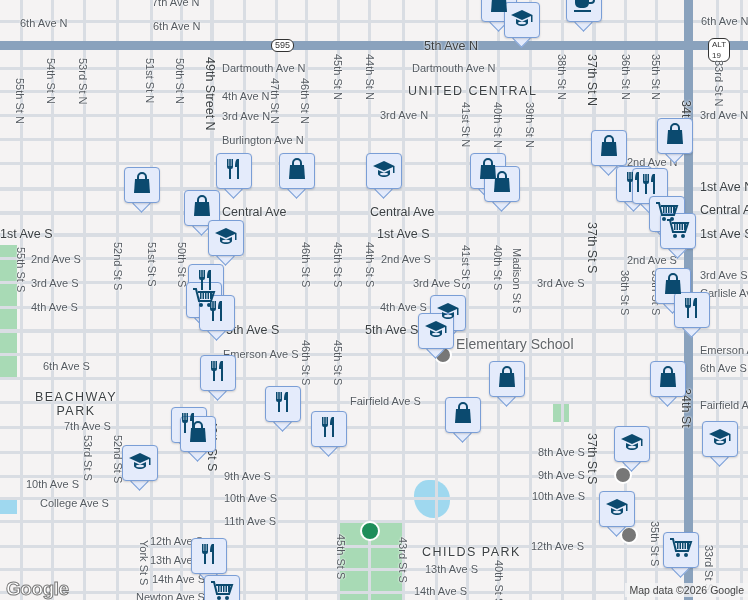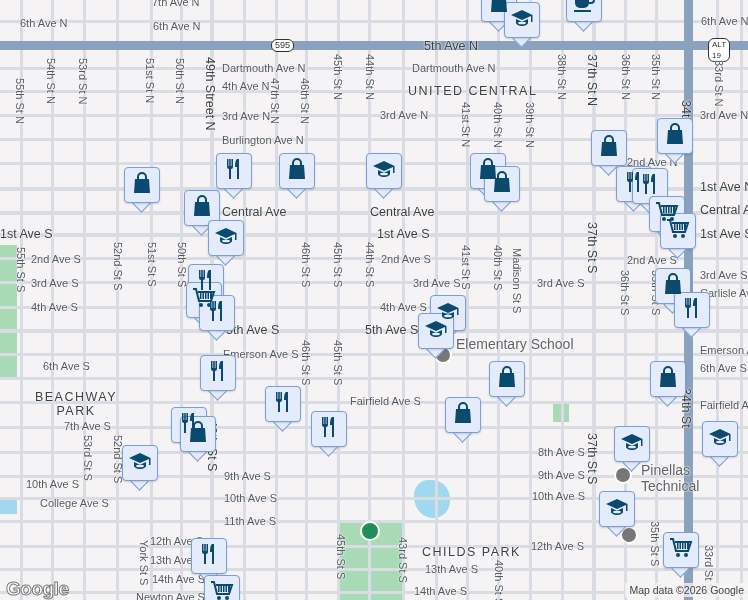--- a/index.html
+++ b/index.html
@@ -97,21 +97,21 @@
   <div class="area" style="left:28px;top:390px;width:96px;">BEACHWAY<br>PARK</div>
   <div class="area" style="left:422px;top:545px;">CHILDS PARK</div>
 
   <div class="lbl" style="left:152px;top:-4px">7th Ave N</div>
   <div class="lbl" style="left:20px;top:17px">6th Ave N</div>
   <div class="lbl" style="left:153px;top:20px">6th Ave N</div>
   <div class="lbl" style="left:701px;top:15px">6th Ave N</div>
   <div class="lbl big" style="left:424px;top:40px">5th Ave N</div>
   <div class="lbl" style="left:222px;top:62px">Dartmouth Ave N</div>
   <div class="lbl" style="left:412px;top:62px">Dartmouth Ave N</div>
-  <div class="lbl" style="left:222px;top:80px">4th Ave N</div>
+  <div class="lbl" style="left:222px;top:90px">4th Ave N</div>
   <div class="lbl" style="left:222px;top:110px">3rd Ave N</div>
   <div class="lbl" style="left:380px;top:109px">3rd Ave N</div>
   <div class="lbl" style="left:700px;top:109px">3rd Ave N</div>
   <div class="lbl" style="left:222px;top:134px">Burlington Ave N</div>
   <div class="lbl" style="left:627px;top:156px">2nd Ave N</div>
   <div class="lbl big" style="left:700px;top:181px">1st Ave N</div>
   <div class="lbl big" style="left:222px;top:206px">Central Ave</div>
   <div class="lbl big" style="left:370px;top:206px">Central Ave</div>
   <div class="lbl big" style="left:700px;top:204px">Central Ave</div>
   <div class="lbl big" style="left:0px;top:228px">1st Ave S</div>
@@ -199,21 +199,20 @@
   <div class="lbl v" style="left:397px;top:537px">43rd St S</div>
   <div class="lbl v" style="left:493px;top:560px">40th St S</div>
 
   <div class="schoolpin" style="left:434px;top:346px;"></div>
   <div class="poi-label" style="left:456px;top:336px;">
     <div>Elementary School</div>
   </div>
   <div class="schoolpin" style="left:614px;top:466px;"></div>
   <div class="schoolpin" style="left:620px;top:526px;"></div>
   <div class="poi-label" style="left:641px;top:462px;">
-    <div>Pinellas Technical</div>
   </div>
   <div class="gpin" style="left:360px;top:521px;"></div>
 
   <div id="markers">
       <div class="pin" style="left: 481px; top: -14px;">
         <div class="tip"></div>
         <div class="box">
           <span><svg viewBox="0 0 24 24">
               <path d="M8 8V6a4 4 0 0 1 8 0v2" fill="none" stroke="#0b4a6f" stroke-width="2"></path>
               <path d="M5 8h14l1 14H4z" fill="#0b4a6f"></path>

